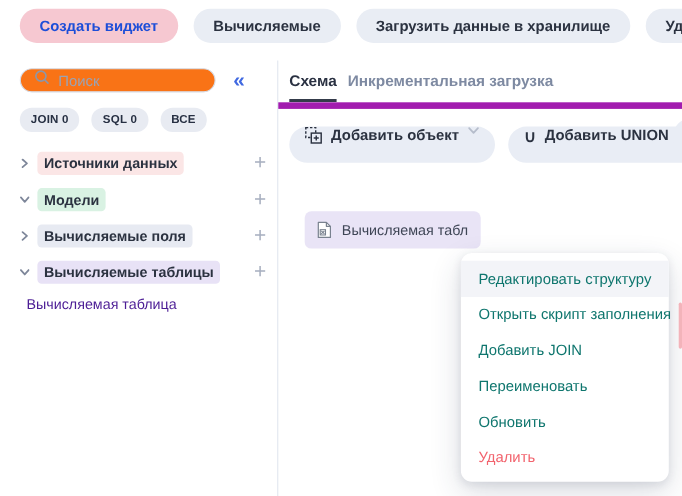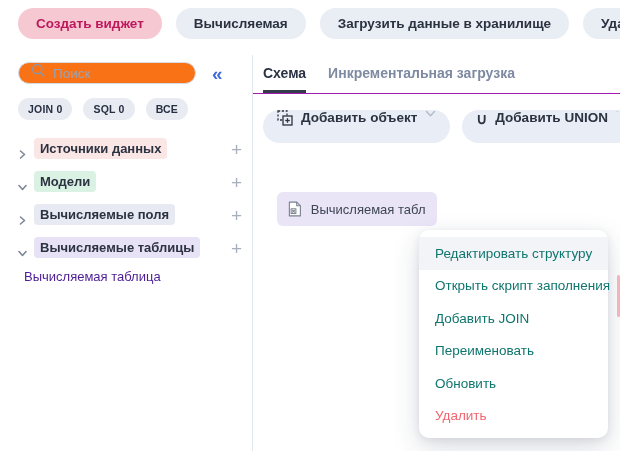--- a/index.html
+++ b/index.html
@@ -5,57 +5,57 @@
   * { margin:0; padding:0; box-sizing:border-box; }
   html,body { width:620px; height:451px; background:#fff; overflow:hidden;
     font-family:"Liberation Sans", sans-serif; }
   .app { position:relative; width:620px; height:451px; background:#fff; }
 
   
   .topbar { position:absolute; left:18px; top:8px; display:flex; gap:14px; align-items:center; }
   .tb-btn { height:31px; border:none; border-radius:16px; padding:0 18px;
     background:#e9edf4; color:#2b3240; font-family:inherit; font-size:13.5px; font-weight:600;
     white-space:nowrap; cursor:pointer; }
-  .tb-btn.primary-disabled { background:#f6c8d1; color:#be185d; cursor:default; }
+  .tb-btn.primary-disabled { background:#f6c8d1; color:#1d4ed8; cursor:default; }
 
   
   .sidebar { position:absolute; left:0; top:55px; width:252px; }
   .search-row { display:flex; align-items:center; margin:7px 0 0 18px; }
   .search-box { width:178px; height:22px; border:1px solid #d6dbe6; border-radius:17px;
     display:flex; padding:0 12px; gap:8px; background:#f97316; }
   .search-box svg { flex:0 0 auto; }
   .search-box input { border:none; outline:none; width:100%; font-family:inherit;
     font-size:13.5px; color:#2b3240; background:transparent; }
   .search-box input::placeholder { color:#9aa3b5; }
   .collapse-btn { margin-left:16px; border:none; background:none; color:#4069e1;
     font-size:19px; font-weight:700; cursor:pointer; line-height:1; font-family:inherit; }
 
   .chips { display:flex; gap:11px; margin:14px 0 0 18px; }
   .chip { background:#e8ebf2; color:#273043; border-radius:11px; height:22px;
     padding:0 10px; display:flex; align-items:center; font-size:10.5px; font-weight:700;
     letter-spacing:.2px; cursor:pointer;text-align:right; }
 
   .tree { margin-top:17px; }
-  .tree-row { display:flex; align-items:flex-end; height:22px; margin:0 10px 11px 14px; }
+  .tree-row { display:flex; align-items:center; height:22px; margin:0 10px 11px 14px; }
   .tw { width:16px; display:flex; align-items:center; justify-content:center; flex:0 0 16px; }
   .tree-label { font-size:13px; font-weight:700; color:#2b3240; border-radius:4px;
     padding:3px 6px; margin-left:4px; white-space:nowrap; cursor:pointer; }
   .tl-pink   { background:#fbe6e6; }
   .tl-green  { background:#d9f2e3; }
   .tl-gray   { background:#e7eaf2; }
   .tl-purple { background:#e8e2f6; }
   .plus-btn { margin-left:auto; border:none; background:none; color:#a8b0c0; font-size:19px;
     font-weight:400; cursor:pointer; line-height:1; font-family:inherit; }
   .tree-child { margin:3px 0 0 24px; font-size:13px; color:#4c1d95; cursor:pointer; }
 
   .v-divider { position:absolute; left:252px; top:55px; width:1px; height:396px; background:#e2e6ef; }
 
   
   .main { position:absolute; left:253px; top:55px; width:367px; height:396px; }
-  .tabs { display:flex; gap:22px; padding-left:10px; border-bottom:1px solid #a21caf; }
+  .tabs { display:flex; gap:10px; padding-left:10px; border-bottom:6px solid #a21caf; }
   .tab { font-size:14px; font-weight:700; padding:10px 0 12px; cursor:pointer; white-space:nowrap; }
   .tab.active { color:#2a3142; box-shadow: inset 0 -3px 0 #343b4a; }
   .tab.inactive { color:#7e8aa2; }
 
   .actions { display:flex; gap:12px; margin:16px 0 0 10px; }
   .act-btn { height:33px; border:none; border-radius:17px; background:#e9edf5;
     display:flex; align-items:flex-start; gap:8px; padding:0 14px; font-family:inherit;
     font-size:13.5px; font-weight:600; color:#2b3240; white-space:nowrap; cursor:pointer; }
   .union-glyph { font-size:15px; font-weight:700; color:#2b3240; }
   .act-partial { position:absolute; left:359px; top:53px; width:30px; height:33px;
@@ -78,21 +78,21 @@
   .scroll-thumb { position:absolute; right:0px; top:220px; width:3px; height:42px;
     background:#f3b3ba; border-radius:2px; }
 </style>
 </head>
 <body>
 
 <div class="app">
 
   <div class="topbar">
     <button class="tb-btn primary-disabled">Создать виджет</button>
-    <button class="tb-btn">Вычисляемая</button>
+    <button class="tb-btn">Вычисляемые</button>
     <button class="tb-btn">Загрузить данные в хранилище</button>
     <button class="tb-btn">Удалить</button>
   </div>
 
   <aside class="sidebar">
     <div class="search-row">
       <div class="search-box">
         <svg width="14" height="14" viewBox="0 0 14 14">
           <circle cx="6.2" cy="6.2" r="4.6" fill="none" stroke="#8d96a8" stroke-width="1.5"></circle>
           <line x1="9.8" y1="9.8" x2="12.6" y2="12.6" stroke="#8d96a8" stroke-width="1.5" stroke-linecap="round"></line>

